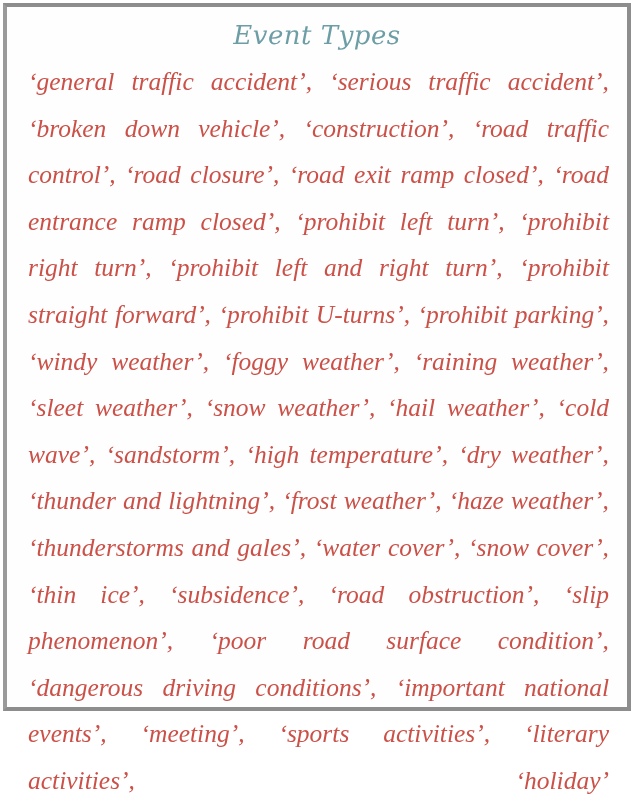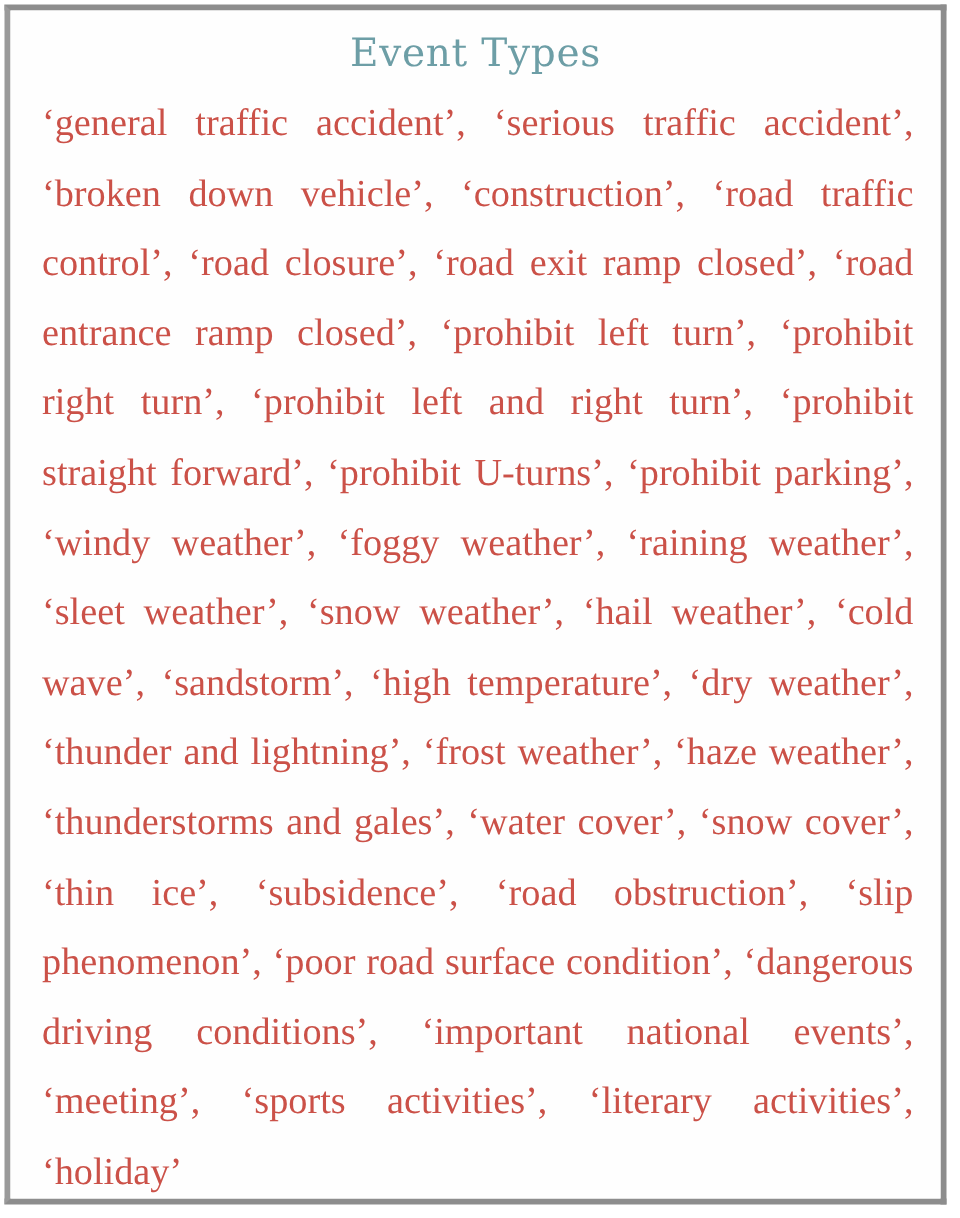--- a/index.html
+++ b/index.html
@@ -12,28 +12,29 @@
     height: 812px;
     overflow: hidden;
     font-family: "Liberation Serif", "DejaVu Serif", serif;
   }
 
   #figure-frame {
     position: absolute;
     left: 3px;
     top: 3px;
     width: 628px;
-    height: 800px;
+    height: 708px;
     background: #ffffff;
     border-top: 4px solid #8d8d8d;
     border-left: 4px solid #9a9a9a;
     border-right: 4px solid #8d8d8d;
     border-bottom: 4px solid #8d8d8d;
     box-sizing: border-box;
     box-shadow: inset 0 0 0 1px #ffffff;
+    font-style: italic;
   }
 
   #figure-inner {
     position: absolute;
     left: 0;
     top: 0;
     right: 0;
     bottom: 0;
     background: #fefefe;
     padding: 0;

